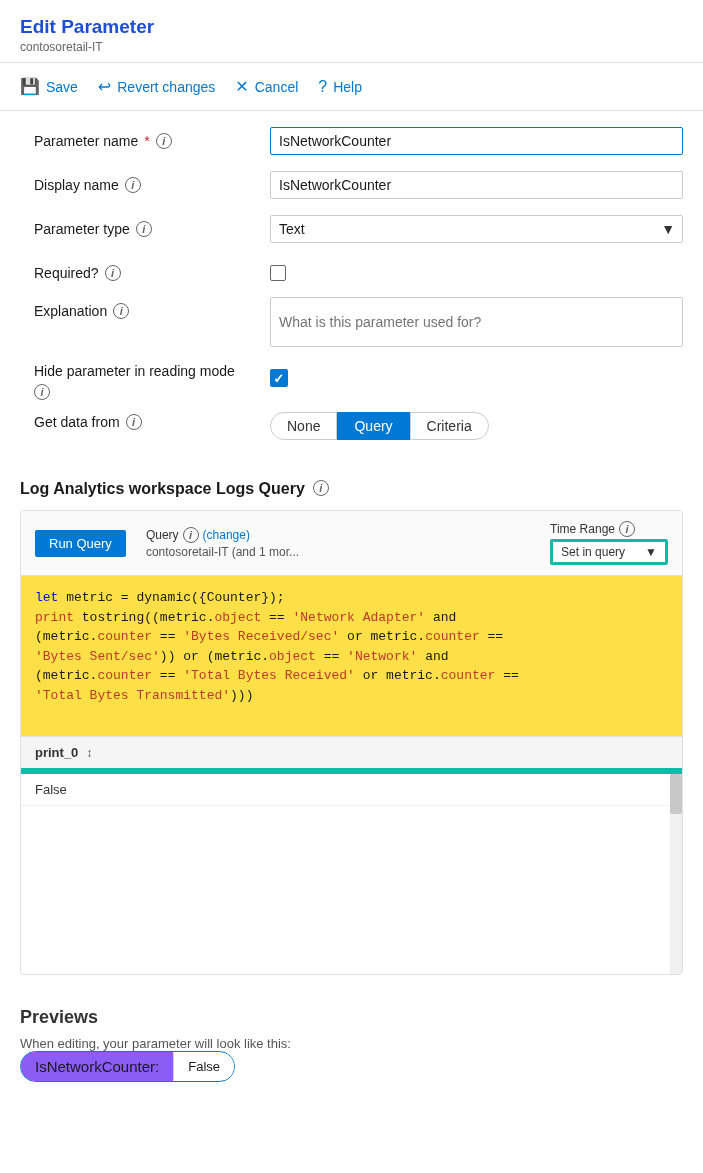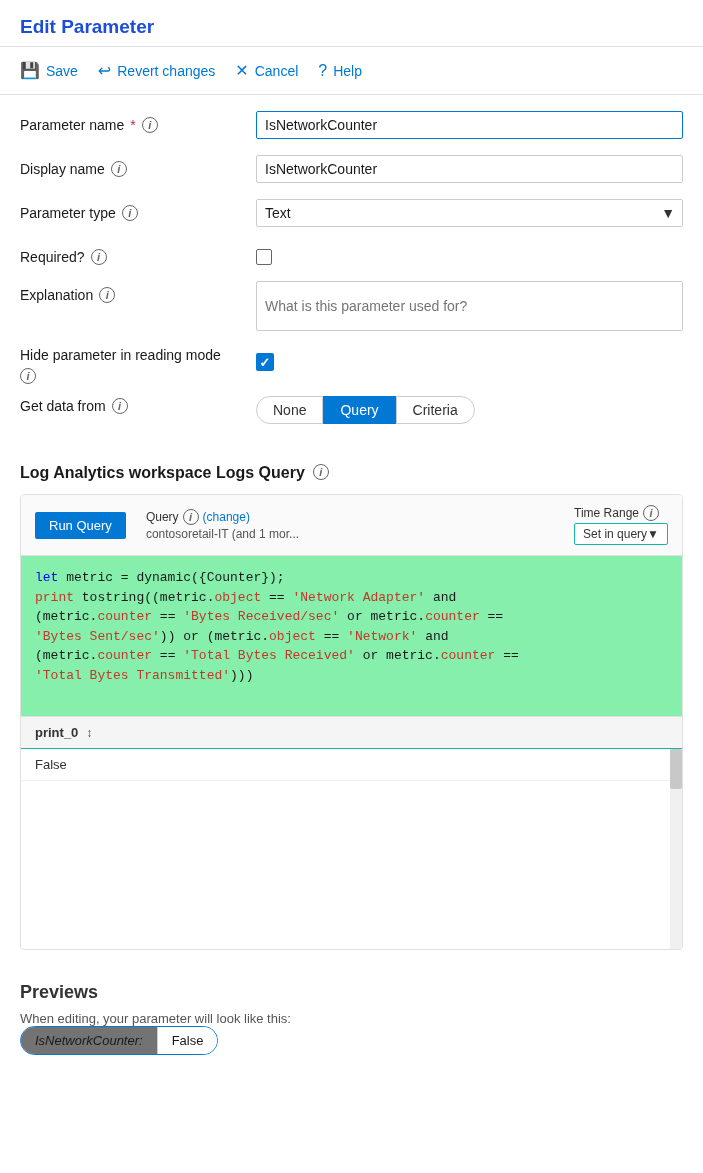--- a/index.html
+++ b/index.html
@@ -39,20 +39,21 @@
       background: none;
       border: none;
       cursor: pointer;
       color: #0078d4;
       font-size: 14px;
       padding: 4px 0;
     }
     .toolbar-btn .icon { font-size: 16px; }
     .form-section {
       padding: 16px 20px;
+      margin-left: 14px;
     }
     .form-row {
       display: flex;
       align-items: flex-start;
       margin-bottom: 16px;
       gap: 16px;
     }
     .form-label {
       display: flex;
       align-items: center;
@@ -249,30 +250,30 @@
     .time-range-label {
       font-size: 12px;
       color: #333;
       display: flex;
       align-items: center;
       gap: 4px;
     }
     .time-range-select {
       display: flex;
       align-items: center;
-      border: 1px solid #14b8a6;
+      border: 3px solid #14b8a6;
       border-radius: 2px;
       background: #fff;
       padding: 3px 8px;
       font-size: 12px;
-      gap: 0;
+      gap: 20px;
       cursor: pointer;
     }
     .code-editor {
-      background: #86efac;
+      background: #fde047;
       padding: 12px 14px;
       font-family: 'Consolas', 'Courier New', monospace;
       font-size: 13px;
       line-height: 1.5;
       min-height: 160px;
       white-space: pre-wrap;
       word-break: break-all;
     }
     .code-blue { color: #0000ff; }
     .code-red { color: #c0392b; }
@@ -280,21 +281,21 @@
     .code-string { color: #c0392b; }
     .results-table {
       border-top: 1px solid #e0e0e0;
       position: relative;
     }
     .results-header {
       display: flex;
       align-items: center;
       padding: 8px 14px;
       background: #f5f5f5;
-      border-bottom: 1px solid #14b8a6;
+      border-bottom: 6px solid #14b8a6;
       font-size: 13px;
       font-weight: 600;
     }
     .sort-icon {
       margin-left: 8px;
       color: #555;
       font-size: 12px;
     }
     .results-body {
       height: 200px;
@@ -337,24 +338,23 @@
     }
     .preview-pill {
       display: inline-flex;
       align-items: center;
       border: 1px solid #0078d4;
       border-radius: 20px;
       overflow: hidden;
     }
     .preview-pill-label {
       padding: 6px 14px;
-      font-size: 13px;
-      color: #1a1a1a;
-      background: #737373;
-      font-style: italic;
+      font-size: 15px;
+      color: #1a1a1a;
+      background: #8b5cf6;
     }
     .preview-pill-value {
       padding: 6px 14px;
       font-size: 13px;
       color: #1a1a1a;
       background: #fff;
       border-left: 1px solid #ccc;
     }
     .hide-param-row {
       display: flex;
@@ -372,20 +372,21 @@
     }
     .hide-param-info {
       margin-top: 4px;
     }
   </style>
 </head>
 <body>
 
 <div class="header">
   <h1>Edit Parameter</h1>
+  <div class="subtitle">contosoretail-IT</div>
 </div>
 
 <div class="toolbar">
   <button class="toolbar-btn">
     <span class="icon">💾</span>
     <span>Save</span>
   </button>
   <button class="toolbar-btn">
     <span class="icon">↩</span>
     <span>Revert changes</span>

